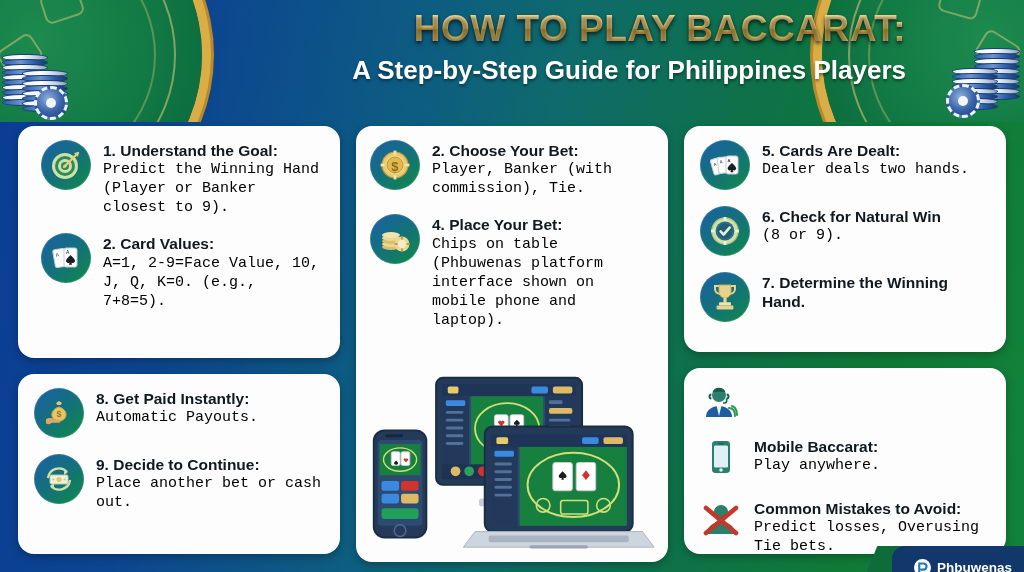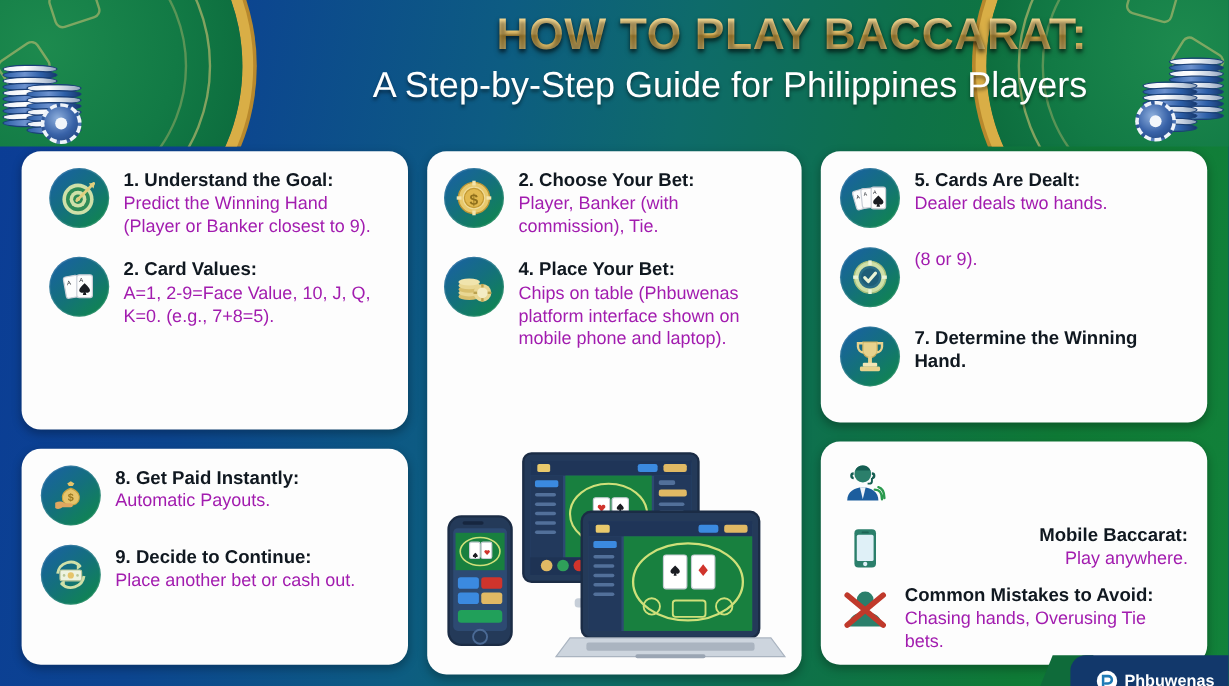--- a/index.html
+++ b/index.html
@@ -75,42 +75,42 @@
   .title-main {
     font-size:37px; font-weight:bold; letter-spacing:.5px;
     color:#f0d187;
     background:linear-gradient(180deg,#fdeab2 0%,#e9c268 48%,#c99f3f 52%,#f3dd9c 100%);
     -webkit-background-clip:text; background-clip:text;
     -webkit-text-fill-color:transparent;
     text-shadow:0 2px 3px rgba(0,0,0,.35);
     filter:drop-shadow(0 2px 2px rgba(0,0,0,.45));
   }
   .title-sub {
-    margin-top:5px; font-size:30px; font-weight:normal; color:#ffffff;
+    margin-top:5px; font-size:26px; font-weight:bold; color:#ffffff;
     text-shadow:0 2px 3px rgba(0,0,0,.45);
   }
 
   
   .grid { position:absolute; left:0; top:122px; width:1024px; height:450px; }
   .card {
     position:absolute; background:#fdfdfd; border-radius:16px;
     box-shadow:0 3px 8px rgba(0,0,0,.28);
     padding:14px 16px;
   }
   .col-left-top    { left:18px;  top:4px;   width:322px; height:232px;padding-left:23px; }
   .col-left-bottom { left:18px;  top:252px; width:322px; height:180px; }
   .col-mid         { left:356px; top:4px;   width:312px; height:436px; padding:14px 14px 6px 14px; }
   .col-right-top   { left:684px; top:4px;   width:322px; height:226px; }
   .col-right-bottom{ left:684px; top:246px; width:322px; height:186px; }
 
   .item { display:flex; align-items:flex-start; gap:12px; margin-bottom:16px; }
   .item:last-child { margin-bottom:0; }
   .item-body { flex:1; padding-top:1px; }
   .item-title { font-size:15.5px; font-weight:bold; color:#101820; line-height:1.24; }
-  .item-text  { font-size:15px; color:#a21caf; line-height:1.27; }
+  .item-text  { font-size:15px; color:#000000; line-height:1.27;font-family:Liberation Mono, monospace; }
 
   .badge {
     flex:0 0 auto; width:50px; height:50px; border-radius:50%;
     background:linear-gradient(140deg,#1a5fa8 0%,#14707c 48%,#0f8a46 100%);
     display:flex; align-items:center; justify-content:center;
     box-shadow:inset 0 0 0 1px rgba(255,255,255,.12);
   }
   .badge svg { width:32px; height:32px; display:block; }
 
   
@@ -455,20 +455,21 @@
             <path d="M11.6 16.4 l3 3.2 6-7" fill="none" stroke="#eaf3d6" stroke-width="2.6" stroke-linecap="round" stroke-linejoin="round"></path>
             <g fill="#eaf3d6">
               <rect x="14.6" y="2" width="2.8" height="4"></rect>
               <rect x="14.6" y="26" width="2.8" height="4"></rect>
               <rect x="2" y="14.6" width="4" height="2.8"></rect>
               <rect x="26" y="14.6" width="4" height="2.8"></rect>
             </g>
           </svg>
         </span>
         <div class="item-body">
+          <div class="item-title">6. Check for Natural Win</div>
           <div class="item-text">(8 or 9).</div>
         </div>
       </div>
       <div class="item">
         <span class="badge">
           <svg viewBox="0 0 32 32">
             <path d="M10 4 h12 v7 a6 6 0 0 1-12 0z" fill="#e8d28d" stroke="#c6ab5c"></path>
             <path d="M10 5 H6 v3 a5 5 0 0 0 4.6 4.8" fill="none" stroke="#e8d28d" stroke-width="2"></path>
             <path d="M22 5 h4 v3 a5 5 0 0 1-4.6 4.8" fill="none" stroke="#e8d28d" stroke-width="2"></path>
             <rect x="14.4" y="16.6" width="3.2" height="5" fill="#e8d28d"></rect>
@@ -490,21 +491,21 @@
             <circle cx="17" cy="11" r="7" fill="#2b7f6b"></circle>
             <path d="M10.6 8 a7 7 0 0 1 12.8 0 z" fill="#155e52"></path>
             <path d="M4 33 c0-7 6-11 13-11 s13 4 13 11z" fill="#1c5e9e"></path>
             <path d="M14.6 22 h4.8 l-2.4 10z" fill="#eef3f8"></path>
             <path d="M9.4 10.6 a1.9 1.9 0 0 0 0 3.8 M24.6 10.6 a1.9 1.9 0 0 1 0 3.8" stroke="#155e52" stroke-width="2" fill="none"></path>
             <path d="M24.6 14.4 v2.6 a2 2 0 0 1-2 2 h-1.6" stroke="#155e52" stroke-width="1.6" fill="none"></path>
             <path d="M27 24 c4 0 6 3 6 8 M30 22 c3.4 1 5 4 5 9" stroke="#2b9a4e" stroke-width="2" fill="none" stroke-linecap="round"></path>
           </svg>
         </span>
       </div>
-      <div class="item" style="margin-bottom:8px;text-align:right;">
+      <div class="item" style="margin-bottom:20px;">
         <span class="flat">
           <svg viewBox="0 0 38 38">
             <rect x="10" y="3" width="18" height="32" rx="3.4" fill="#2b7f6b"></rect>
             <rect x="12" y="7.6" width="14" height="22" rx="1.4" fill="#dff0f7"></rect>
             <rect x="16" y="5" width="6" height="1.4" rx=".7" fill="#1d6455"></rect>
             <circle cx="19" cy="32" r="1.8" fill="#dff0f7"></circle>
           </svg>
         </span>
         <div class="item-body">
           <div class="item-title">Mobile Baccarat:</div>
@@ -514,21 +515,21 @@
       <div class="item">
         <span class="flat">
           <svg viewBox="0 0 38 38">
             <circle cx="19" cy="12" r="7" fill="#2b7f6b"></circle>
             <path d="M5 34 c0-8 6.4-12 14-12 s14 4 14 12z" fill="#2b7f6b"></path>
             <path d="M4 8 L34 33 M34 8 L4 33" stroke="#c0392b" stroke-width="4.6" stroke-linecap="round"></path>
           </svg>
         </span>
         <div class="item-body">
           <div class="item-title">Common Mistakes to Avoid:</div>
-          <div class="item-text">Chasing hands, Overusing Tie bets.</div>
+          <div class="item-text">Predict losses, Overusing Tie bets.</div>
         </div>
       </div>
     </div>
   </div>
 
   <div class="wm-tail"></div>
   <div class="watermark">
     <span class="wm-logo">
       <svg viewBox="0 0 16 16">
         <path d="M4 14 V3 h5.2 a3.8 3.8 0 0 1 0 7.6 H6.4" fill="none" stroke="#1f7ab5" stroke-width="2.6" stroke-linecap="round"></path>

